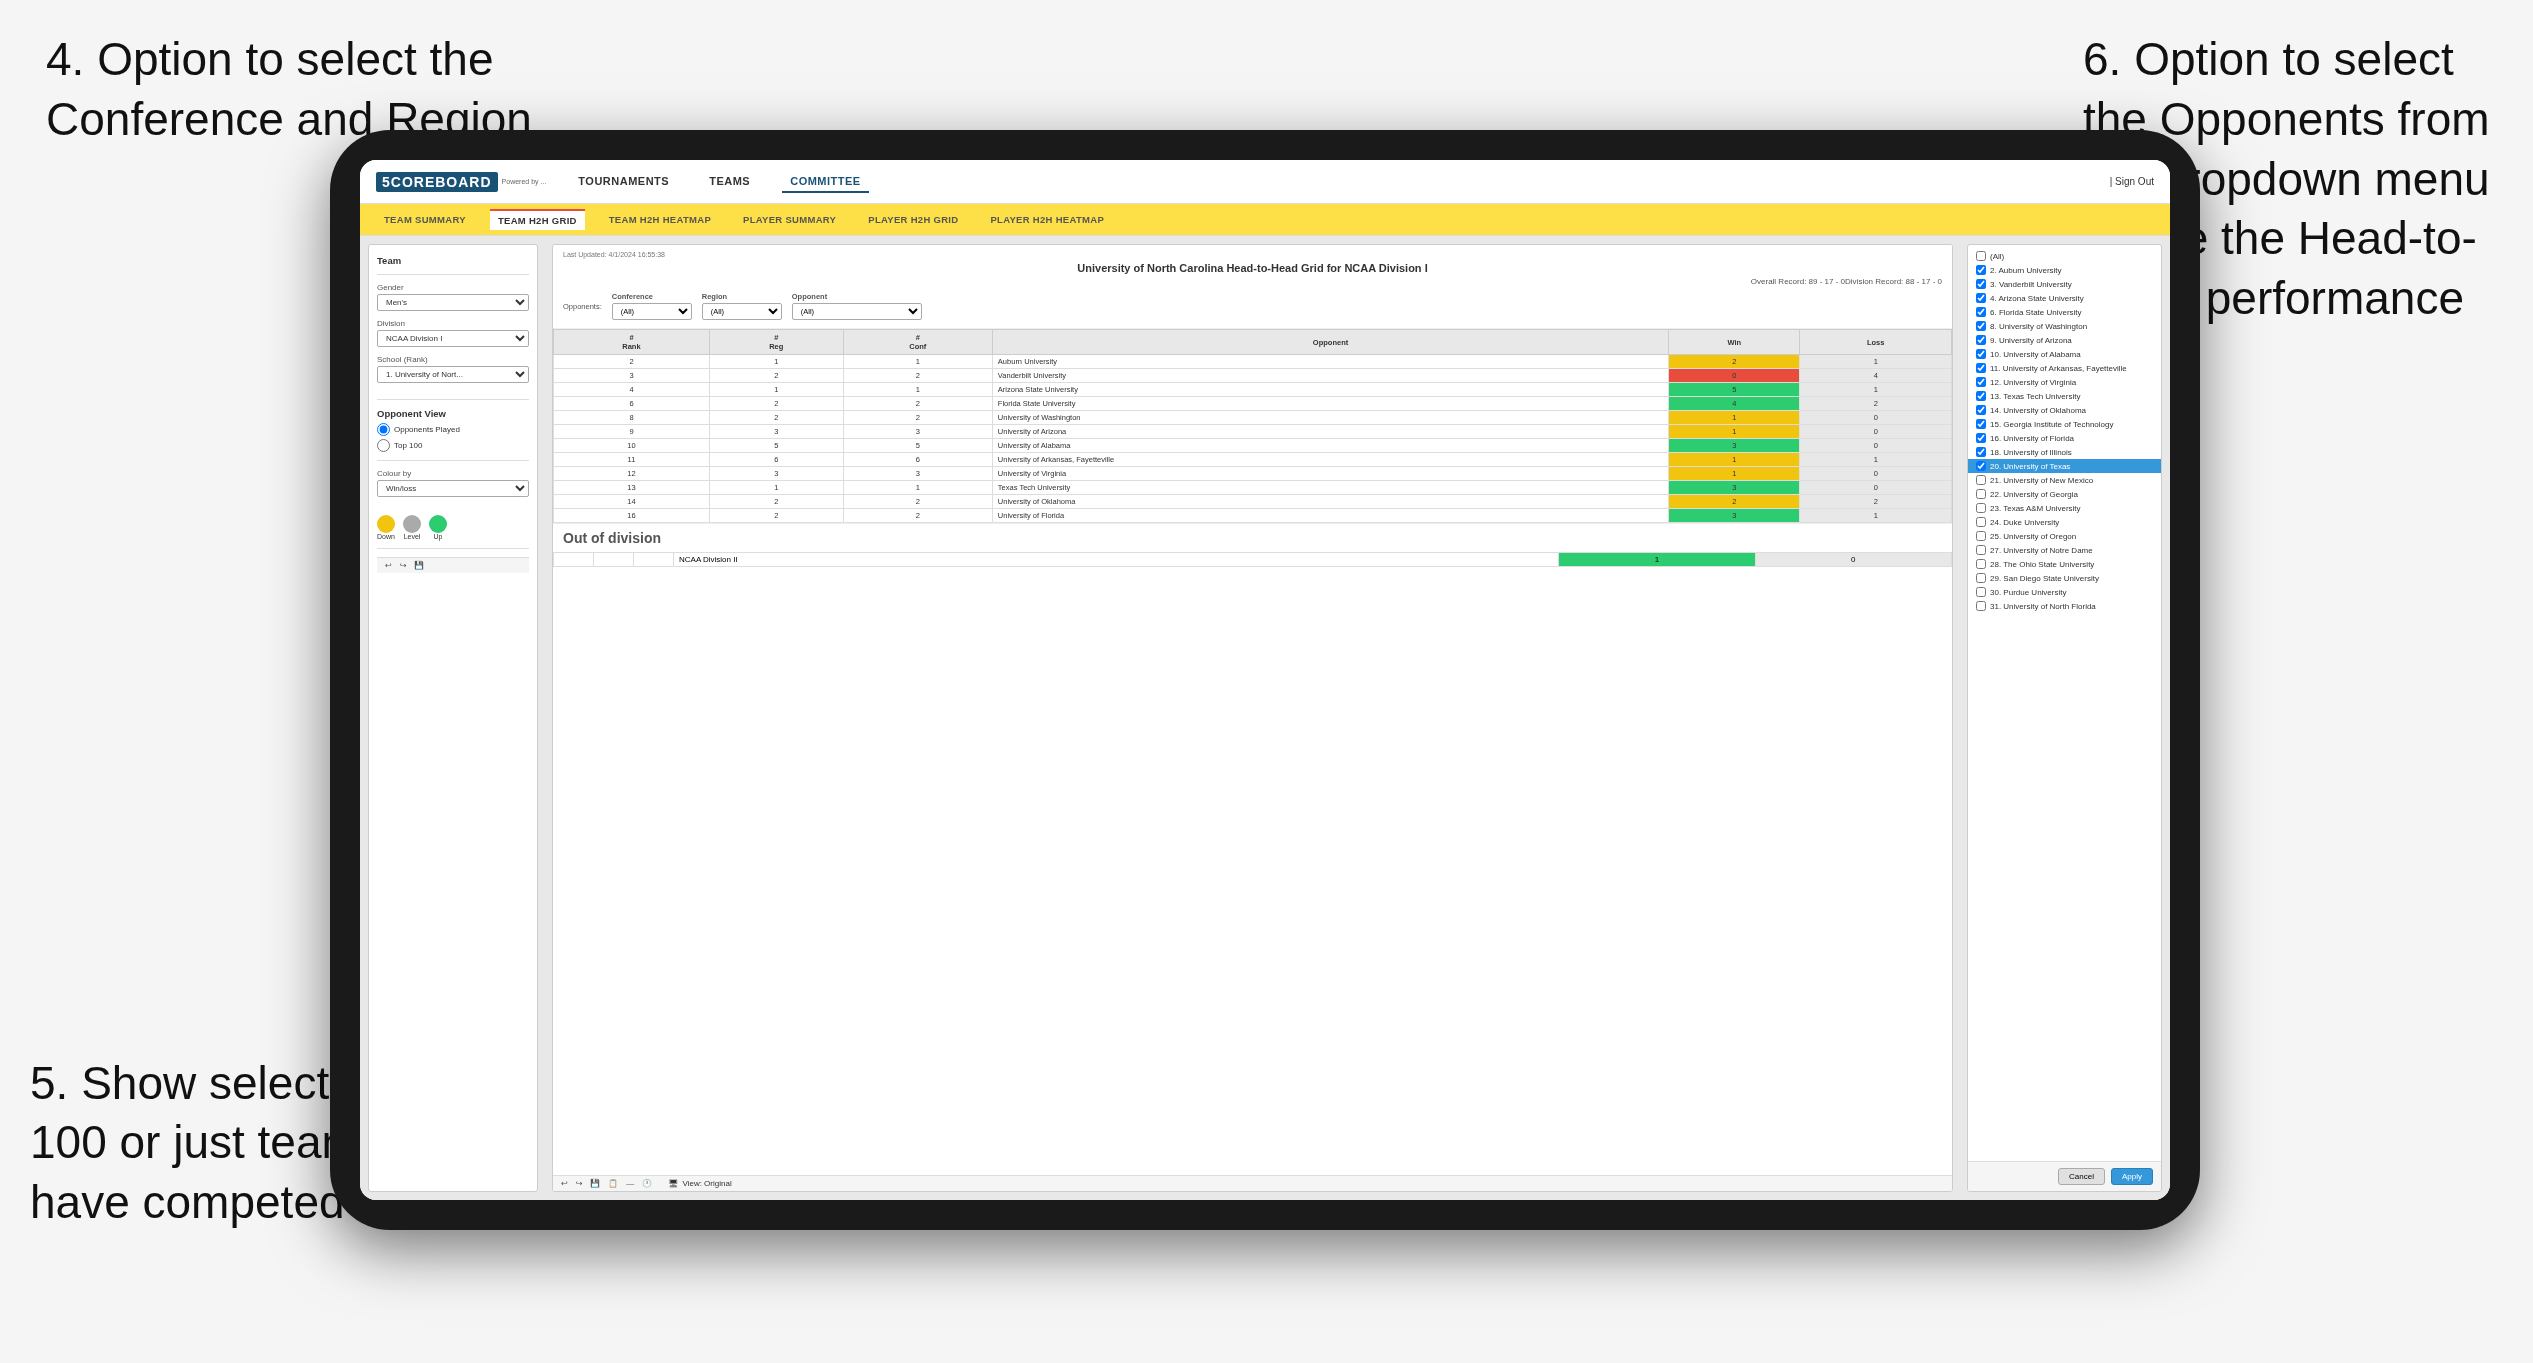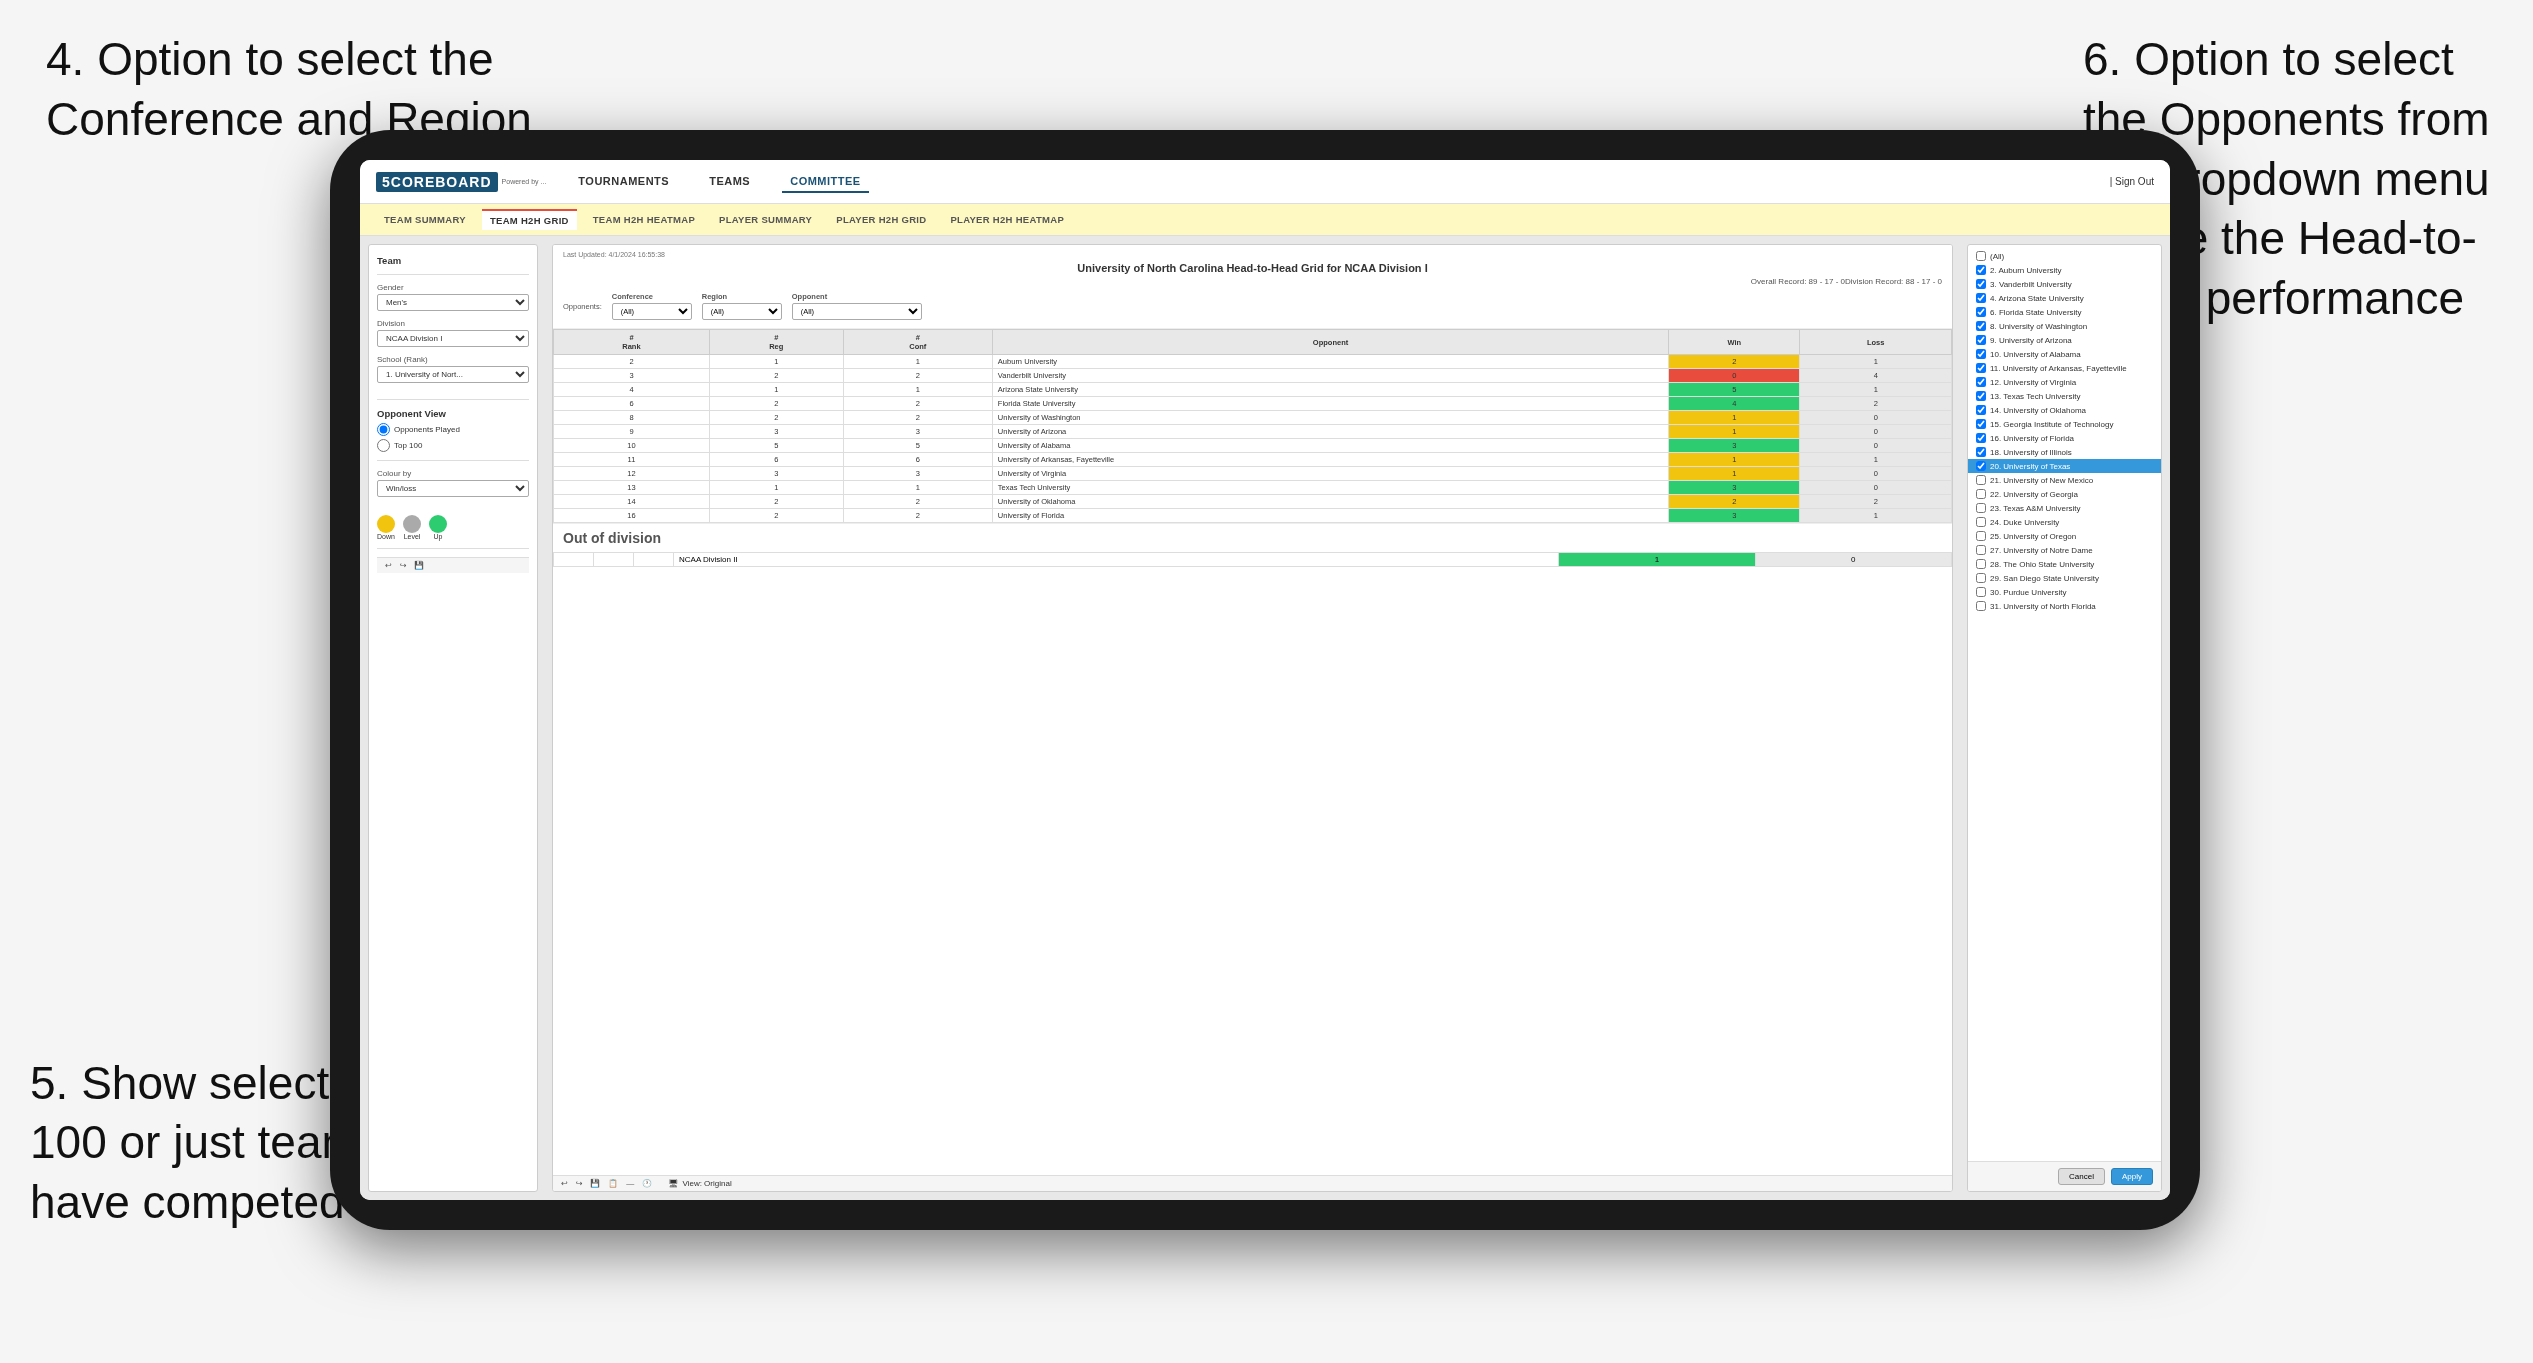--- a/index.html
+++ b/index.html
@@ -46,21 +46,21 @@
       box-shadow: 0 20px 60px rgba(0,0,0,0.5);
     }
 
     .tablet-screen {
       position: absolute;
       top: 30px;
       left: 30px;
       right: 30px;
       bottom: 30px;
       background: #fff;
-      border-radius: 10px;
+      border-radius: 16px;
       overflow: hidden;
     }
 
     
     .top-nav {
       display: flex;
       align-items: center;
       background: #fff;
       border-bottom: 1px solid #ddd;
       padding: 0 16px;
@@ -111,26 +111,26 @@
     }
 
     .nav-right {
       font-size: 10px;
       color: #333;
     }
 
     
     .sub-nav {
       display: flex;
-      background: #fef9c3;
+      background: #fde047;
       border-bottom: 1px solid #ddd;
       padding: 0 16px;
       height: 32px;
       align-items: center;
-      gap: 8px;
+      gap: 16px;
     }
 
     .sub-nav-item {
       font-size: 9.5px;
       font-weight: 600;
       color: #555;
       padding: 4px 8px;
       cursor: pointer;
       letter-spacing: 0.3px;
     }

